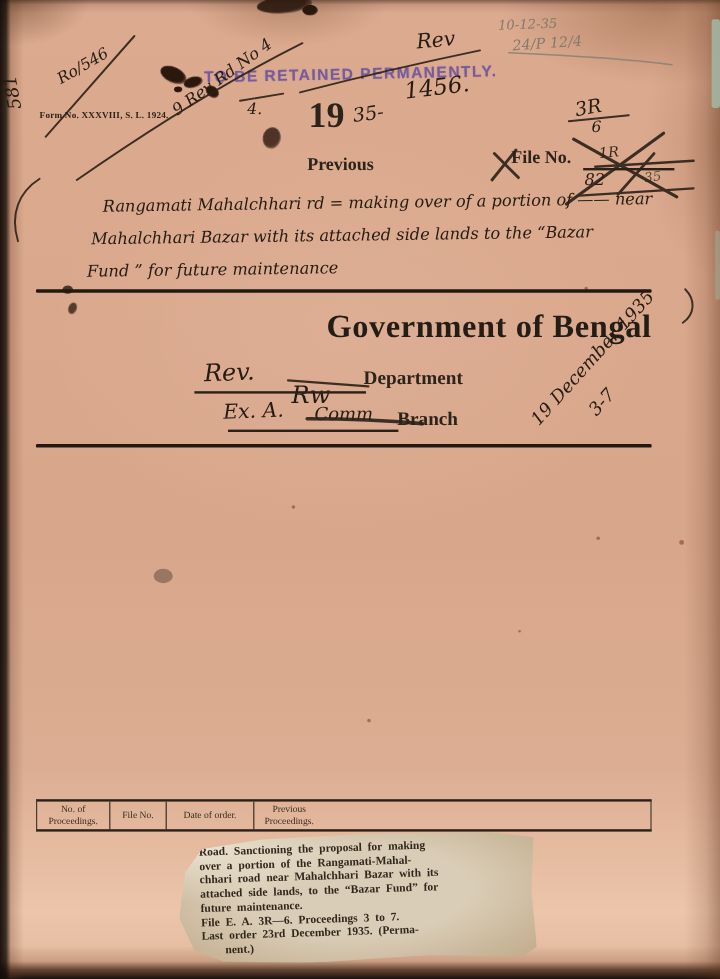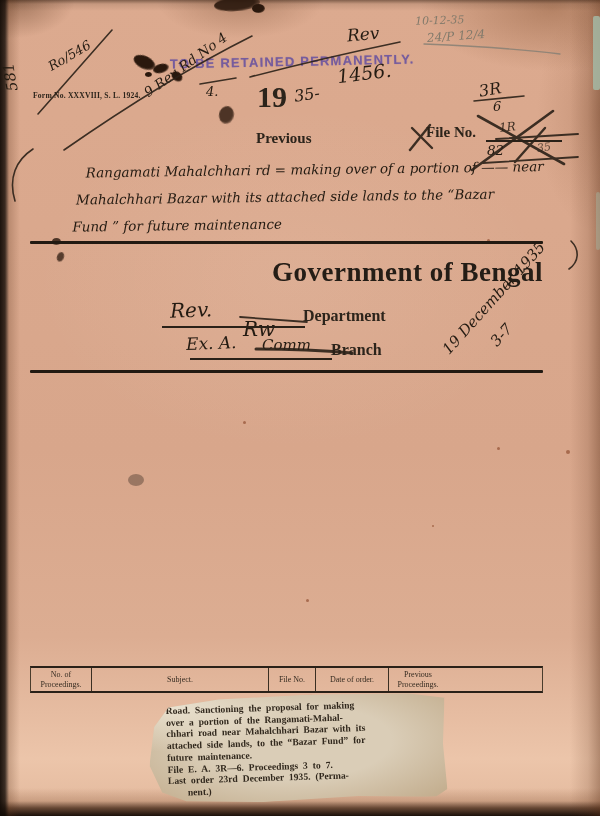--- a/index.html
+++ b/index.html
@@ -129,21 +129,20 @@
   <div class="abs hw" style="left:262px;top:336px;font-size:15px;">Comm</div>
   <div class="abs uline" style="left:190px;top:358px;width:142px;"></div>
   <div class="abs printed" style="left:331px;top:341px;font-size:16px;">Branch</div>
 
   <div class="abs hw" style="left:452px;top:340px;font-size:15px;transform:rotate(-48deg);transform-origin:left bottom;">19 December 1935</div>
   <div class="abs hw" style="left:500px;top:332px;font-size:15px;transform:rotate(-48deg);transform-origin:left bottom;">3-7</div>
 
   <div class="abs thead" style="left:30px;top:666px;width:511px;height:23px;">
     <div class="cell" style="width:61px;">No. of
 Proceedings.</div>
-    <div class="cell" style="width:177px;">Subject.</div>
     <div class="cell" style="width:47px;">File No.</div>
     <div class="cell" style="width:73px;">Date of order.</div>
     <div class="cell" style="width:58px;">Previous
 Proceedings.</div>
   </div>
 
   <div class="abs" id="slip">
     <div class="txt"><span class="para"><b>Road.</b><span> Sanctioning the proposal for making
 over a portion of the Rangamati-Mahal-
 chhari road near Mahalchhari Bazar with its

